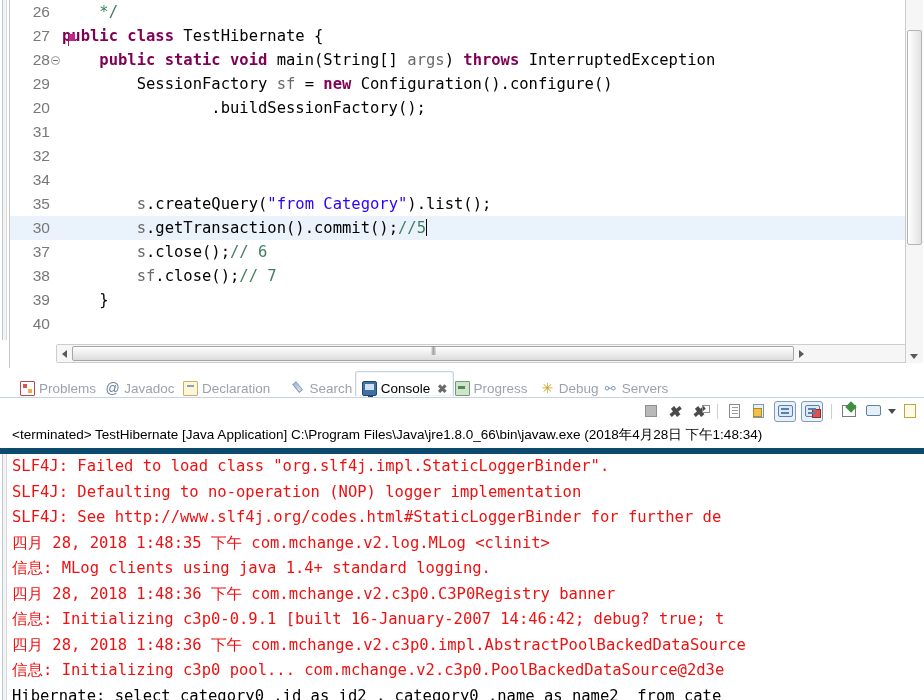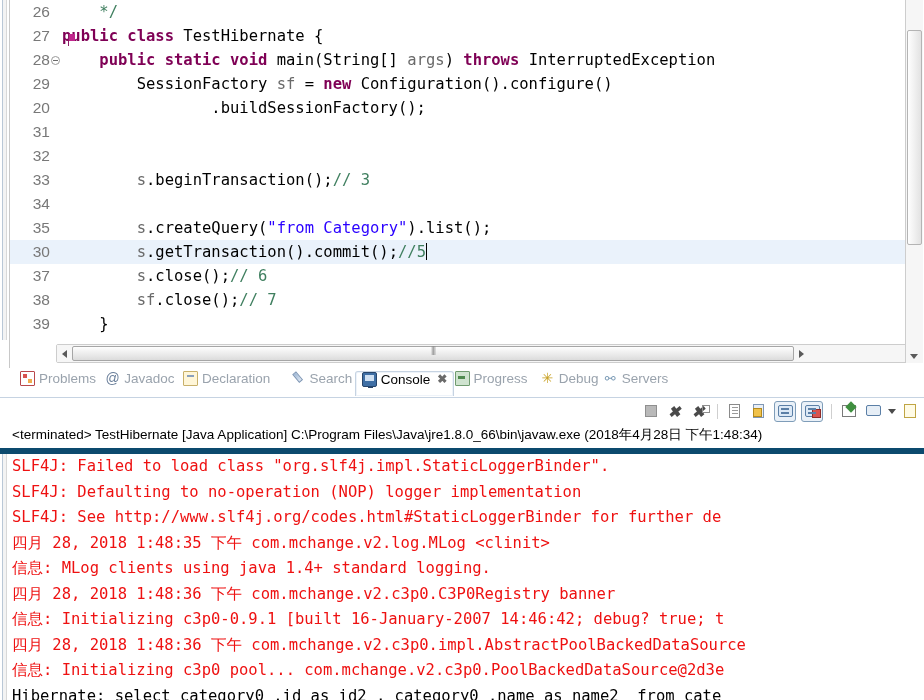--- a/index.html
+++ b/index.html
@@ -111,21 +111,21 @@
 
   
   #console-view {
     position:absolute; left:0; top:368px; width:924px; height:332px; background:#ffffff;
   }
   #tabbar {
     position:absolute; left:0; top:0; width:924px; height:30px;
     background:#ffffff; border-bottom:1px solid #c6d3e2;
   }
   .tab {
-    position:absolute; top:3px; height:25px; display:flex; align-items:flex-start;
+    position:absolute; top:3px; height:25px; display:flex; align-items:flex-end;
     gap:4px; padding:0 6px; font-size:13.5px; color:#9aa3ad; cursor:default;
     white-space:nowrap;
   }
   .tab.active {
     color:#000000; background:#ffffff;
     border:1px solid #c6d3e2; border-bottom:none; border-radius:3px 3px 0 0;
     box-shadow: 0 0 0 1px #eef3f9 inset;
   }
   .tab .ic { width:15px; height:15px; display:inline-block; position:relative; flex:0 0 auto;}
   .tab .close-x {
@@ -215,21 +215,20 @@
           <div class="line"><span class="lnum">26</span><span class="ltext"><span class="cmt">    */</span></span></div>
           <div class="line"><span class="lnum">27</span><span class="ltext"><span class="kw">public class </span><span>TestHibernate {</span></span><span class="bookmark"><svg width="8" height="12" viewBox="0 0 8 12">
                 <path d="M1 0 L7 0 L7 7 L1 7 Z" fill="#c0268c"></path>
                 <rect x="0" y="0" width="1" height="12" fill="#8a1a64"></rect>
               </svg></span></div>
           <div class="line"><span class="lnum">28</span><span class="ltext"><span>    </span><span class="kw">public static void </span><span>main(String[] </span><span class="var">args</span><span>) </span><span class="kw">throws </span><span>InterruptedException </span></span><span class="fold"></span></div>
           <div class="line"><span class="lnum">29</span><span class="ltext"><span>        SessionFactory </span><span class="var">sf </span><span>= </span><span class="kw">new </span><span>Configuration().configure()</span></span></div>
           <div class="line"><span class="lnum">20</span><span class="ltext"><span>                .buildSessionFactory();</span></span></div>
           <div class="line"><span class="lnum">31</span><span class="ltext"><span></span></span></div>
           <div class="line"><span class="lnum">32</span></div>
-          <div class="line"><span class="lnum">33</span><span class="ltext"><span>        </span><span class="var">s</span><span>.beginTransaction();</span><span class="cmt">// 3</span></span></div>
           <div class="line"><span class="lnum">34</span><span class="ltext"><span></span></span></div>
           <div class="line"><span class="lnum">35</span><span class="ltext"><span>        </span><span class="var">s</span><span>.createQuery(</span><span class="str">"from Category"</span><span>).list();</span></span></div>
           <div class="line current"><span class="lnum">30</span><span class="ltext"><span>        </span><span class="var">s</span><span>.getTransaction().commit();</span><span class="cmt">//5</span><span class="caret"></span></span></div>
           <div class="line"><span class="lnum">37</span><span class="ltext"><span>        </span><span class="var">s</span><span>.close();</span><span class="cmt">// 6</span></span></div>
           <div class="line"><span class="lnum">38</span><span class="ltext"><span>        </span><span class="var">sf</span><span>.close();</span><span class="cmt">// 7</span></span></div>
           <div class="line"><span class="lnum">39</span><span class="ltext"><span>    }</span></span></div>
           <div class="line"><span class="lnum">40</span><span class="ltext"><span></span></span></div>
         </div>
     </div>
 

